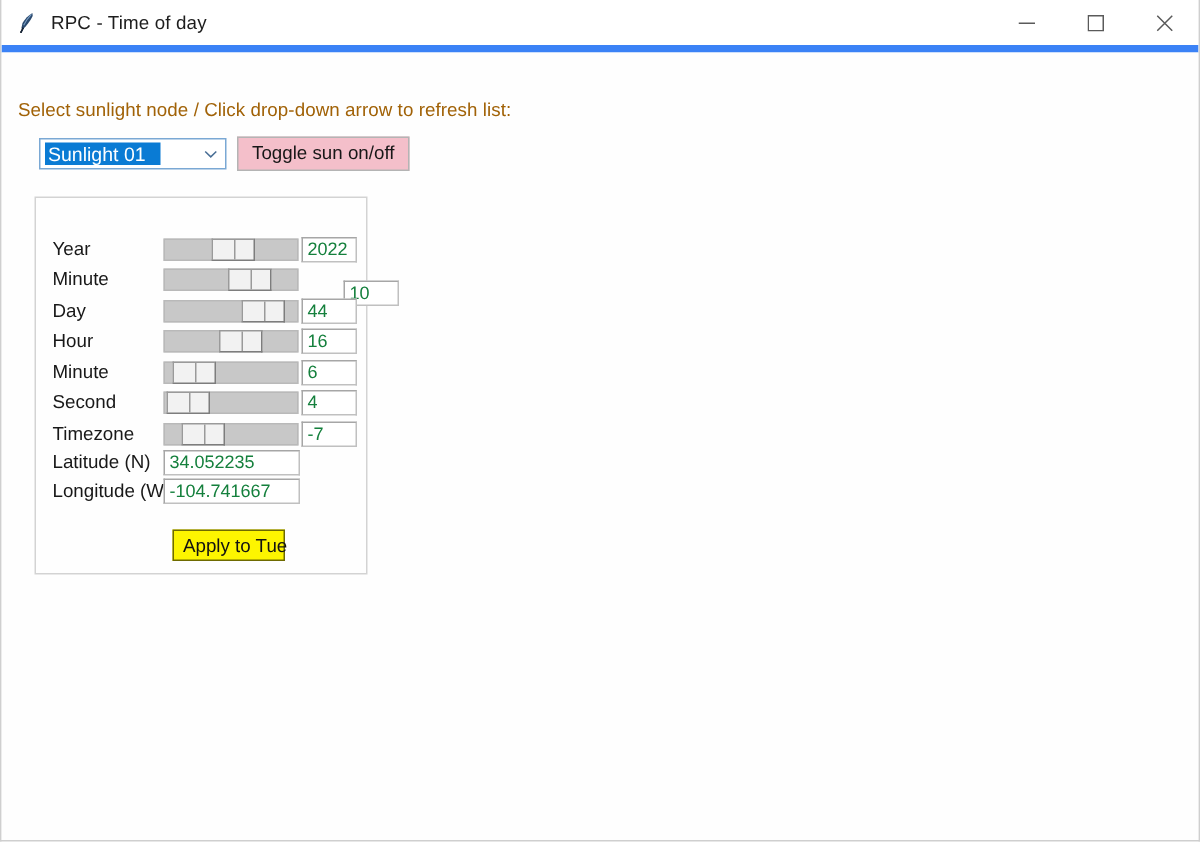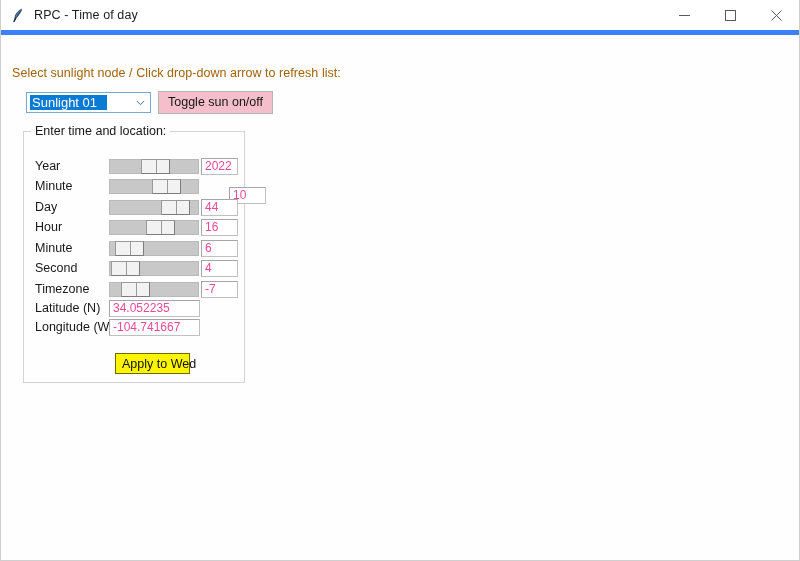--- a/index.html
+++ b/index.html
@@ -207,21 +207,21 @@
   
   .entry {
     position: absolute;
     box-sizing: border-box;
     background: #ffffff;
     border: 1px solid #c0c0c0;
     border-top-color: #a6a6a6;
     border-left-color: #a6a6a6;
     height: 17px;
     font-size: 12px;
-    color: #ec4899;
+    color: #15803d;
     line-height: 15px;
     padding-left: 3px;
     white-space: nowrap;
     overflow: hidden;
     cursor: text;
     font-family: "Liberation Sans", sans-serif;
   }
   .entry.num { left: 200px; width: 37px; }
   .entry.wide { left: 108px; width: 91px; }
 
@@ -286,21 +286,20 @@
       <div class="combo-caret">
         <svg width="9" height="6" viewBox="0 0 9 6">
           <path d="M0.8 1 L4.5 4.6 L8.2 1" stroke="#4a6f96" stroke-width="1" fill="none"></path>
         </svg>
       </div>
     </div>
 
     <button class="toggle-btn">Toggle sun on/off</button>
 
     <div class="groupbox"></div>
-    <div class="groupbox-title">Enter time and location:</div>
 
     <div id="rows-host">
         <div class="row-label" style="top: 123px;">Year</div>
         <div class="slider" style="top: 124px;">
           <div class="slider-thumb" style="left: 31px;"></div>
         </div>
         <div class="entry num" style="top: 123px;">2022</div>
         <div class="row-label" style="top: 143px;">Minute</div>
         <div class="slider" style="top: 144px;">
           <div class="slider-thumb" style="left: 42px;"></div>
@@ -330,16 +329,16 @@
         <div class="slider" style="top: 247px;">
           <div class="slider-thumb" style="left: 11px;"></div>
         </div>
         <div class="entry num" style="top: 246px;">-7</div>
         <div class="row-label" style="top: 265px;">Latitude (N)</div>
         <div class="entry wide" style="top: 265px;">34.052235</div>
         <div class="row-label" style="top: 284px;">Longitude (W)</div>
         <div class="entry wide" style="top: 284px;">-104.741667</div>
       </div>
 
-    <button class="apply-btn">Apply to Wed</button>
+    <button class="apply-btn">Apply to Tue</button>
 
   </div>
 </div>
 
 </body></html>

